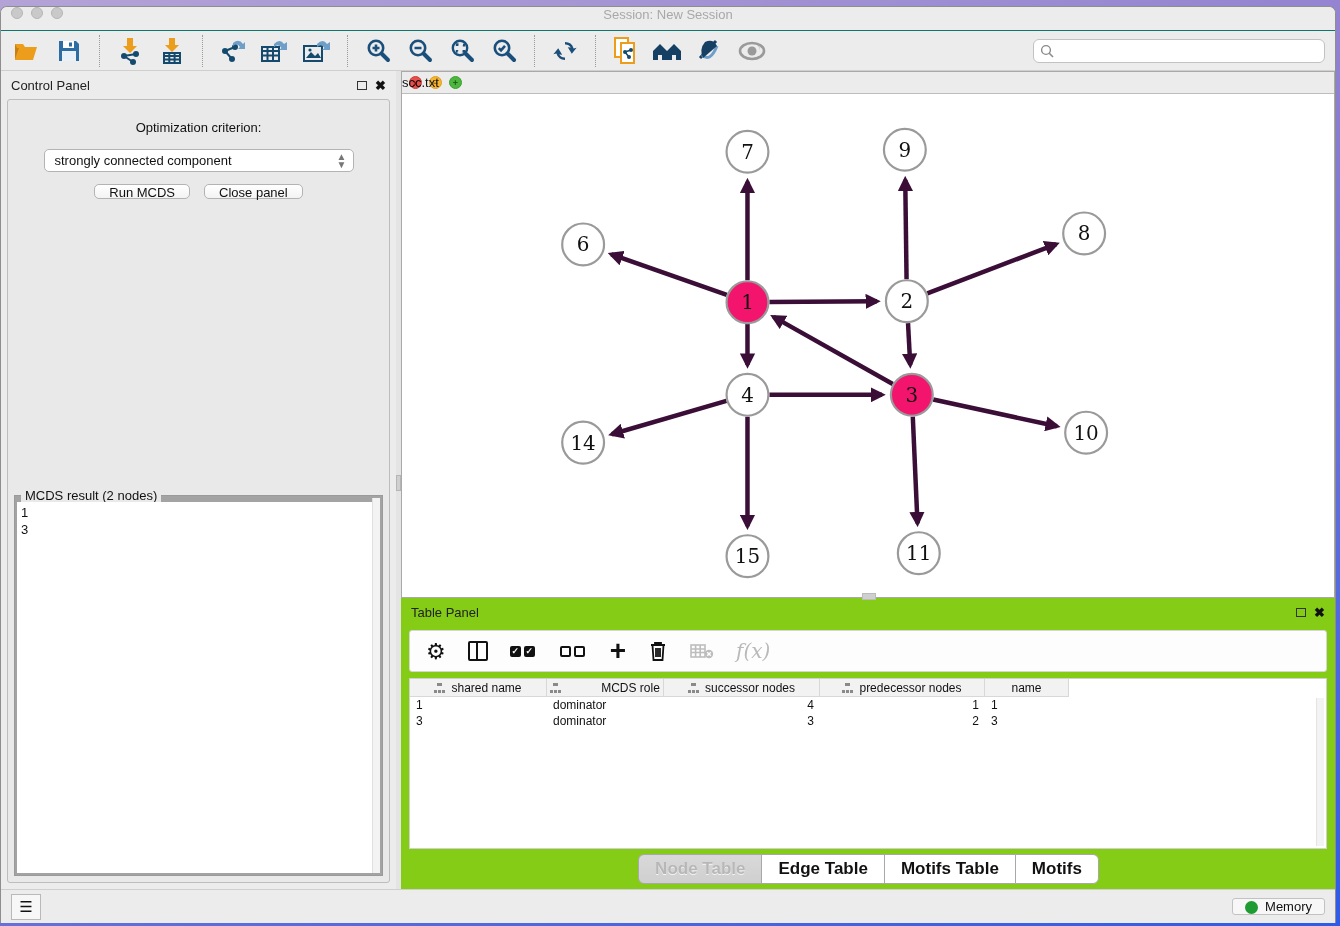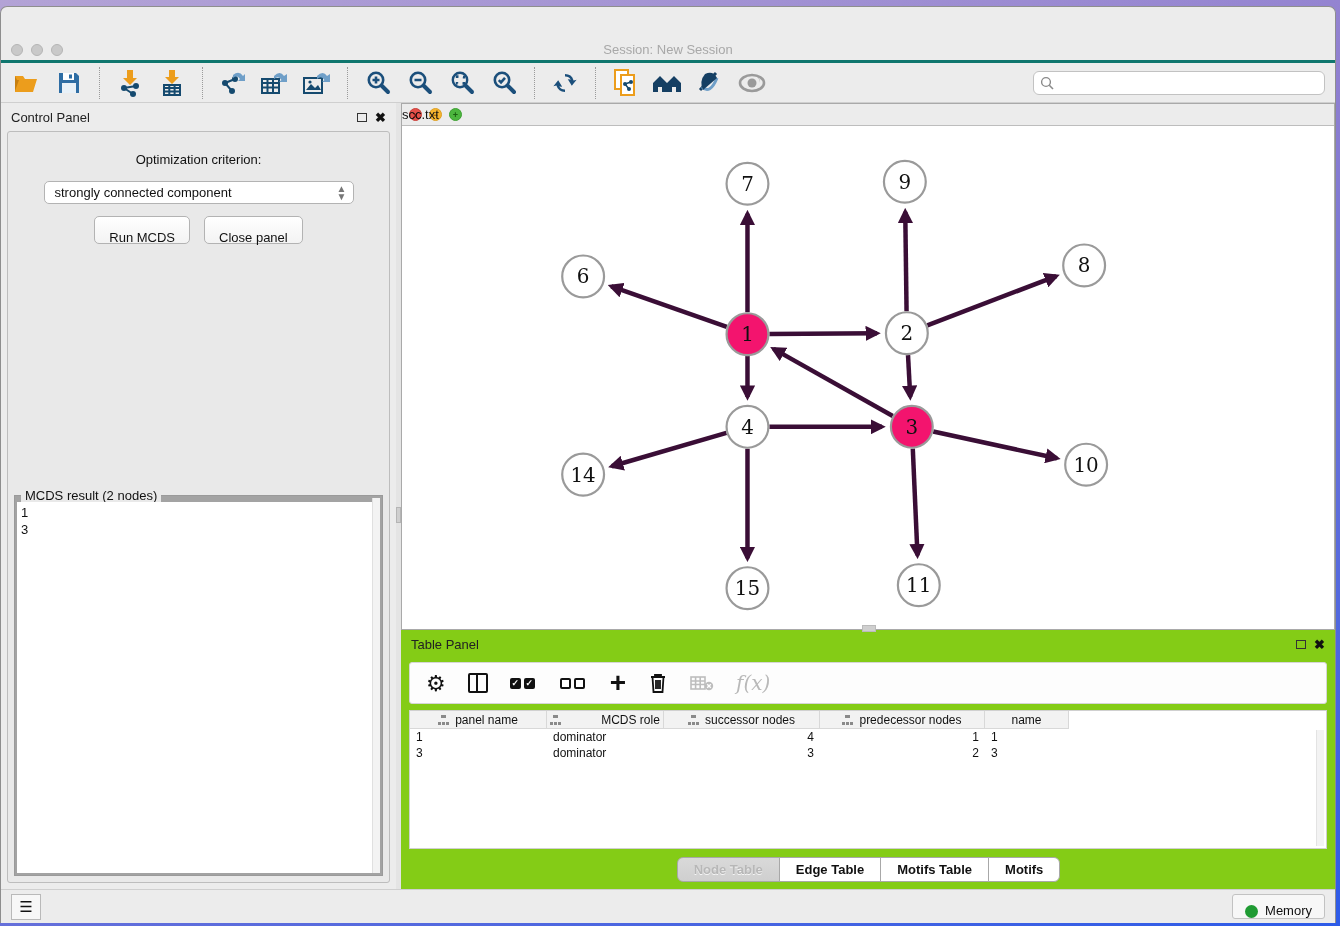--- a/index.html
+++ b/index.html
@@ -5,22 +5,22 @@
   * { margin:0; padding:0; box-sizing:border-box; }
   html,body { width:1340px; height:926px; overflow:hidden;
     font-family:"Liberation Sans", sans-serif;
     background:linear-gradient(160deg,#b3a3d6 0%,#8f7fd0 40%,#2d5be8 100%); }
 
   .window { position:absolute; left:0; top:6px; width:1336px; height:917px;
     background:#ececec; border:1px solid #8e8e8e; border-bottom:none;
     border-radius:7px 7px 0 0; display:flex; flex-direction:column; overflow:hidden; }
 
   
-  .titlebar { height:24px; background:#ececec; border-bottom:3px solid #0f766e;
-    display:flex; align-items:center; position:relative; flex:0 0 auto;margin-top:32px; }
+  .titlebar { height:24px; background:#ececec; border-bottom:1px solid #0f766e;
+    display:flex; position:relative; flex:0 0 auto; }
   .traffic { display:flex; gap:8px; margin-left:10px; }
   .traffic span { width:12px; height:12px; border-radius:50%; background:#c9c9c9;
     border:1px solid #b5b5b5; display:block; }
   .win-title { position:absolute; left:0; right:0; text-align:center;
     color:#a8a8a8; font-size:13px; }
 
   
   .toolbar { height:40px; display:flex; align-items:center; gap:10px;
     padding:0 10px; border-bottom:1px solid #cfcfcf; flex:0 0 auto; }
   .tsep { width:1px; height:32px; border-left:1px dotted #9a9a9a; margin:0 4px; }
@@ -53,21 +53,21 @@
     flex-direction:column; align-items:center; min-height:0; }
   .opt-label { margin-top:20px; font-size:13px; color:#111; }
   .dropdown { margin-top:14px; width:310px; height:23px; background:#fff;
     border:1px solid #b3b3b3; border-radius:5px; display:flex; align-items:center;
     padding:0 6px 0 10px; font-size:13px; color:#111; }
   .dropdown .stepper { margin-left:auto; color:#777; font-size:10px; line-height:8px;
     display:flex; flex-direction:column; align-items:center; }
   .btn-row { margin-top:12px; display:flex; gap:14px; }
   .pbtn { min-width:92px; height:15px; background:linear-gradient(#ffffff,#f3f3f3);
     border:1px solid #b3b3b3; border-radius:5px; font-size:13px; color:#111;
-    padding:13px 14px; font-family:"Liberation Sans",sans-serif; }
+    padding:0 14px; font-family:"Liberation Sans",sans-serif; }
   .result-box { margin:auto 6px 6px 6px; align-self:stretch; height:381px;
     border:1px solid #9a9a9a; position:relative; background:#a3a3a3; flex:0 0 auto; }
   .result-legend { position:absolute; top:-8px; left:6px; background:#e9e9e9;
     padding:0 4px; font-size:13px; color:#111; }
   .result-text { position:absolute; inset:6px 10px 2px 2px; background:#fff;
     font-size:13px; color:#111; line-height:17px; padding:2px 0 0 4px;
     white-space:pre-line; }
   .result-scroll { position:absolute; top:2px; bottom:2px; right:2px; width:8px;
     background:#f3f3f3; border-left:1px solid #e0e0e0; }
   .vgrip { position:absolute; right:-5px; top:404px; width:5px; height:16px;
@@ -123,34 +123,34 @@
     height:3px; background:#8a8a8a; box-shadow:4px 0 0 #8a8a8a, 8px 0 0 #8a8a8a; }
   .trow { display:flex; height:16px; font-size:12px; color:#111; flex:0 0 auto; }
   .td { padding:0 6px; display:flex; align-items:center; }
   .c0 { width:137px; } .c1 { width:117px;gap:40px; } .c2 { width:156px; }
   .c3 { width:165px; } .c4 { width:84px; }
   .num { justify-content:flex-end; }
   .tbl-scroll { position:absolute; top:19px; bottom:2px; right:2px; width:8px;
     background:#f3f3f3; border-left:1px solid #e3e3e3; }
   .tp-tabs { height:40px; display:flex; align-items:center; justify-content:center;
     flex:0 0 auto; }
-  .btab { font-size:13px; font-weight:bold; padding:4px 16px; background:#fff;
+  .btab { font-size:17px; font-weight:bold; padding:4px 16px; background:#fff;
     border:1px solid #a8a8a8; margin-right:-1px; color:#111; }
   .btab:first-child { border-radius:6px 0 0 6px; }
   .btab:last-child  { border-radius:0 6px 6px 0; }
   .btab.active { background:linear-gradient(#d9d9d9,#cfcfcf); color:#b7b7b7;
     text-shadow:0 1px 0 #f5f5f5; }
 
   
   .statusbar { height:34px; border-top:1px solid #cfcfcf; display:flex;
     align-items:center; padding:0 10px; flex:0 0 auto; background:#ececec; }
   .list-btn { width:30px; height:26px; background:#f7f7f7; border:1px solid #b9b9b9;
     display:flex; align-items:center; justify-content:center; font-size:15px;
     color:#111; }
-  .memory-btn { margin-left:auto; height:25px; background:#f7f7f7;
+  .memory-btn { margin-left:auto; height:17px; background:#f7f7f7;
     border:1px solid #c2c2c2; border-radius:3px; display:flex; align-items:flex-end;
     gap:7px; padding:0 12px; font-size:13px; color:#111; }
   .mem-dot { width:13px; height:13px; border-radius:50%; background:#1f9b33; }
 
   svg.ic { display:block; }
 </style>
 </head>
 <body>
 
 <div class="window">
@@ -446,21 +446,21 @@
                 <circle cx="19" cy="11" r="4.2" fill="#bdbdbd"></circle>
                 <path d="M17.2 9.2 l3.6 3.6 M20.8 9.2 l-3.6 3.6" stroke="#fff" stroke-width="1.4"></path>
               </svg>
           </span>
           <span class="tp-icon fx">f(x)</span>
         </div>
         <div class="tbl">
           <div class="thead">
             <div class="th c0">
                 <span class="tree-ic"></span>
-                <span>panel name</span>
+                <span>shared name</span>
               </div>
             <div class="th c1">
                 <span class="tree-ic"></span>
                 <span>MCDS role</span>
               </div>
             <div class="th c2">
                 <span class="tree-ic"></span>
                 <span>successor nodes</span>
               </div>
             <div class="th c3">

